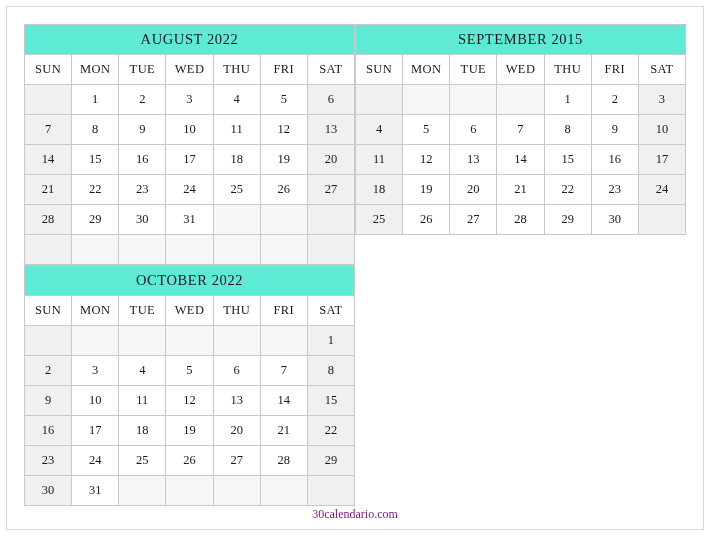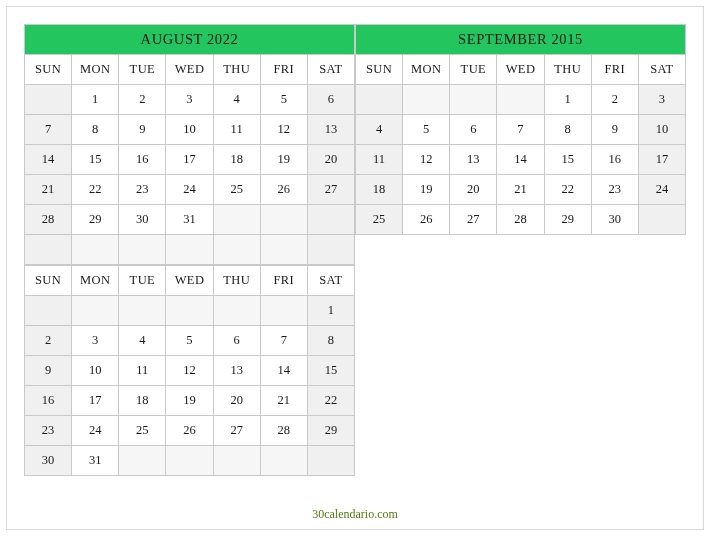--- a/index.html
+++ b/index.html
@@ -50,21 +50,21 @@
     text-align: center;
     height: 29px;
     padding: 0;
     font-weight: normal;
   }
   .title-cell {
     font-size: 14.5px;
     font-weight: bold;
     letter-spacing: 0.6px;
     height: 34px;
-    background: #22c55e;
+    background: #5eead4;
   }
   .dow {
     font-size: 12.5px;
     font-weight: bold;
     letter-spacing: 0.4px;
     background: #ffffff;
     height: 26px;
   }
   .day {
     font-size: 12.5px;
@@ -84,21 +84,21 @@
     box-sizing: border-box;
   }
   .footer {
     position: absolute;
     left: 0;
     right: 0;
     bottom: 14px;
     text-align: center;
     font-size: 12px;
     font-family: "Liberation Serif", serif;
-    color: #4d7c0f;
+    color: #701a75;
   }
 </style>
 </head>
 <body>
 
 <div class="page">
   <div class="page-border"></div>
 
   <div class="grid">
 
@@ -235,20 +235,23 @@
           <td class="day">30</td>
           <td class="day weekend-col empty"></td>
         </tr>
       </tbody>
         </table>
     </div>
 
     <div class="cal">
       <table class="cal-table">
         <tbody>
+            <tr>
+          <td class="title-cell" colspan="7">OCTOBER 2022</td>
+        </tr>
         <tr>
           <th class="dow weekend-col">SUN</th>
           <th class="dow">MON</th>
           <th class="dow">TUE</th>
           <th class="dow">WED</th>
           <th class="dow">THU</th>
           <th class="dow">FRI</th>
           <th class="dow weekend-col">SAT</th>
         </tr>
         <tr>

